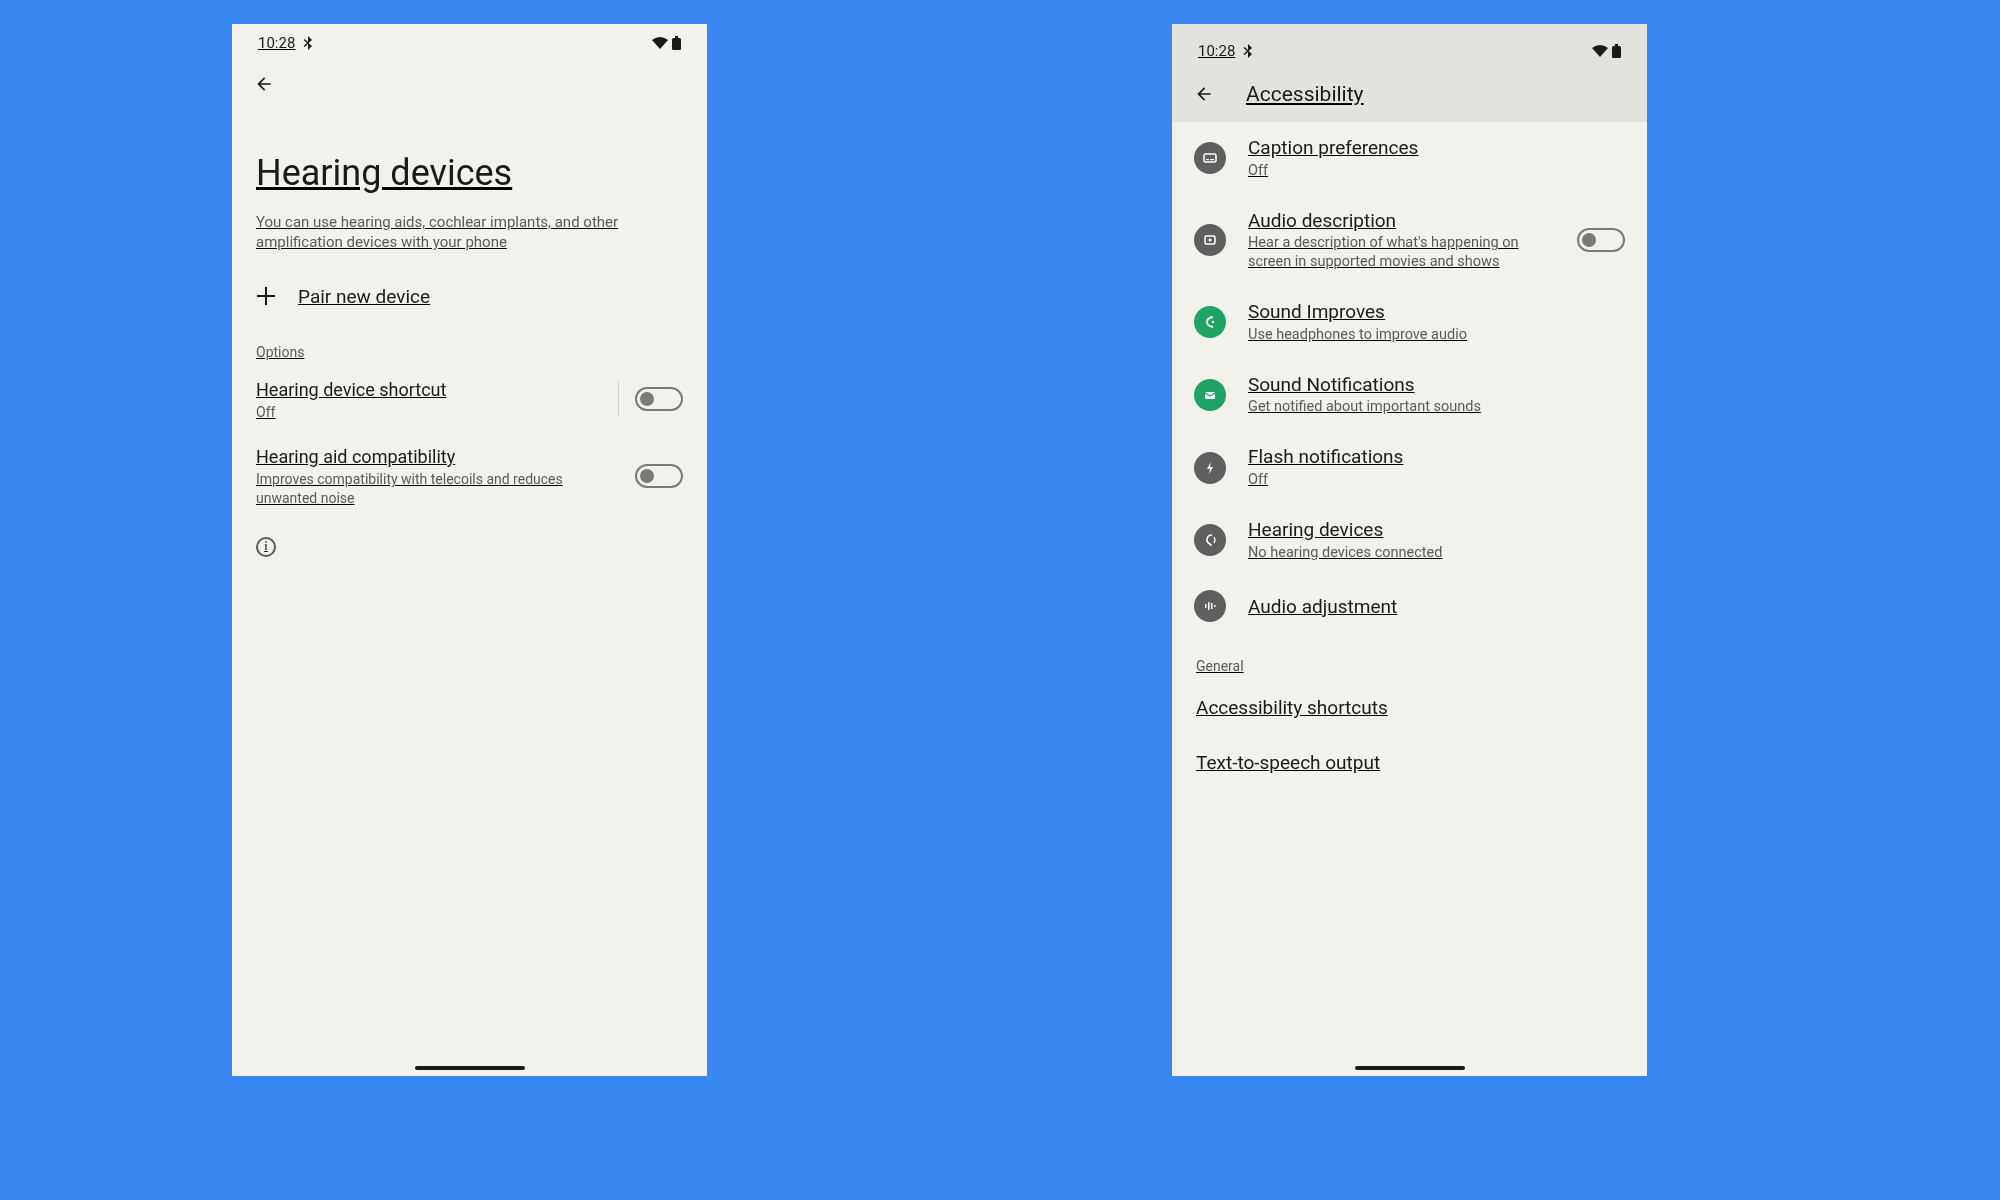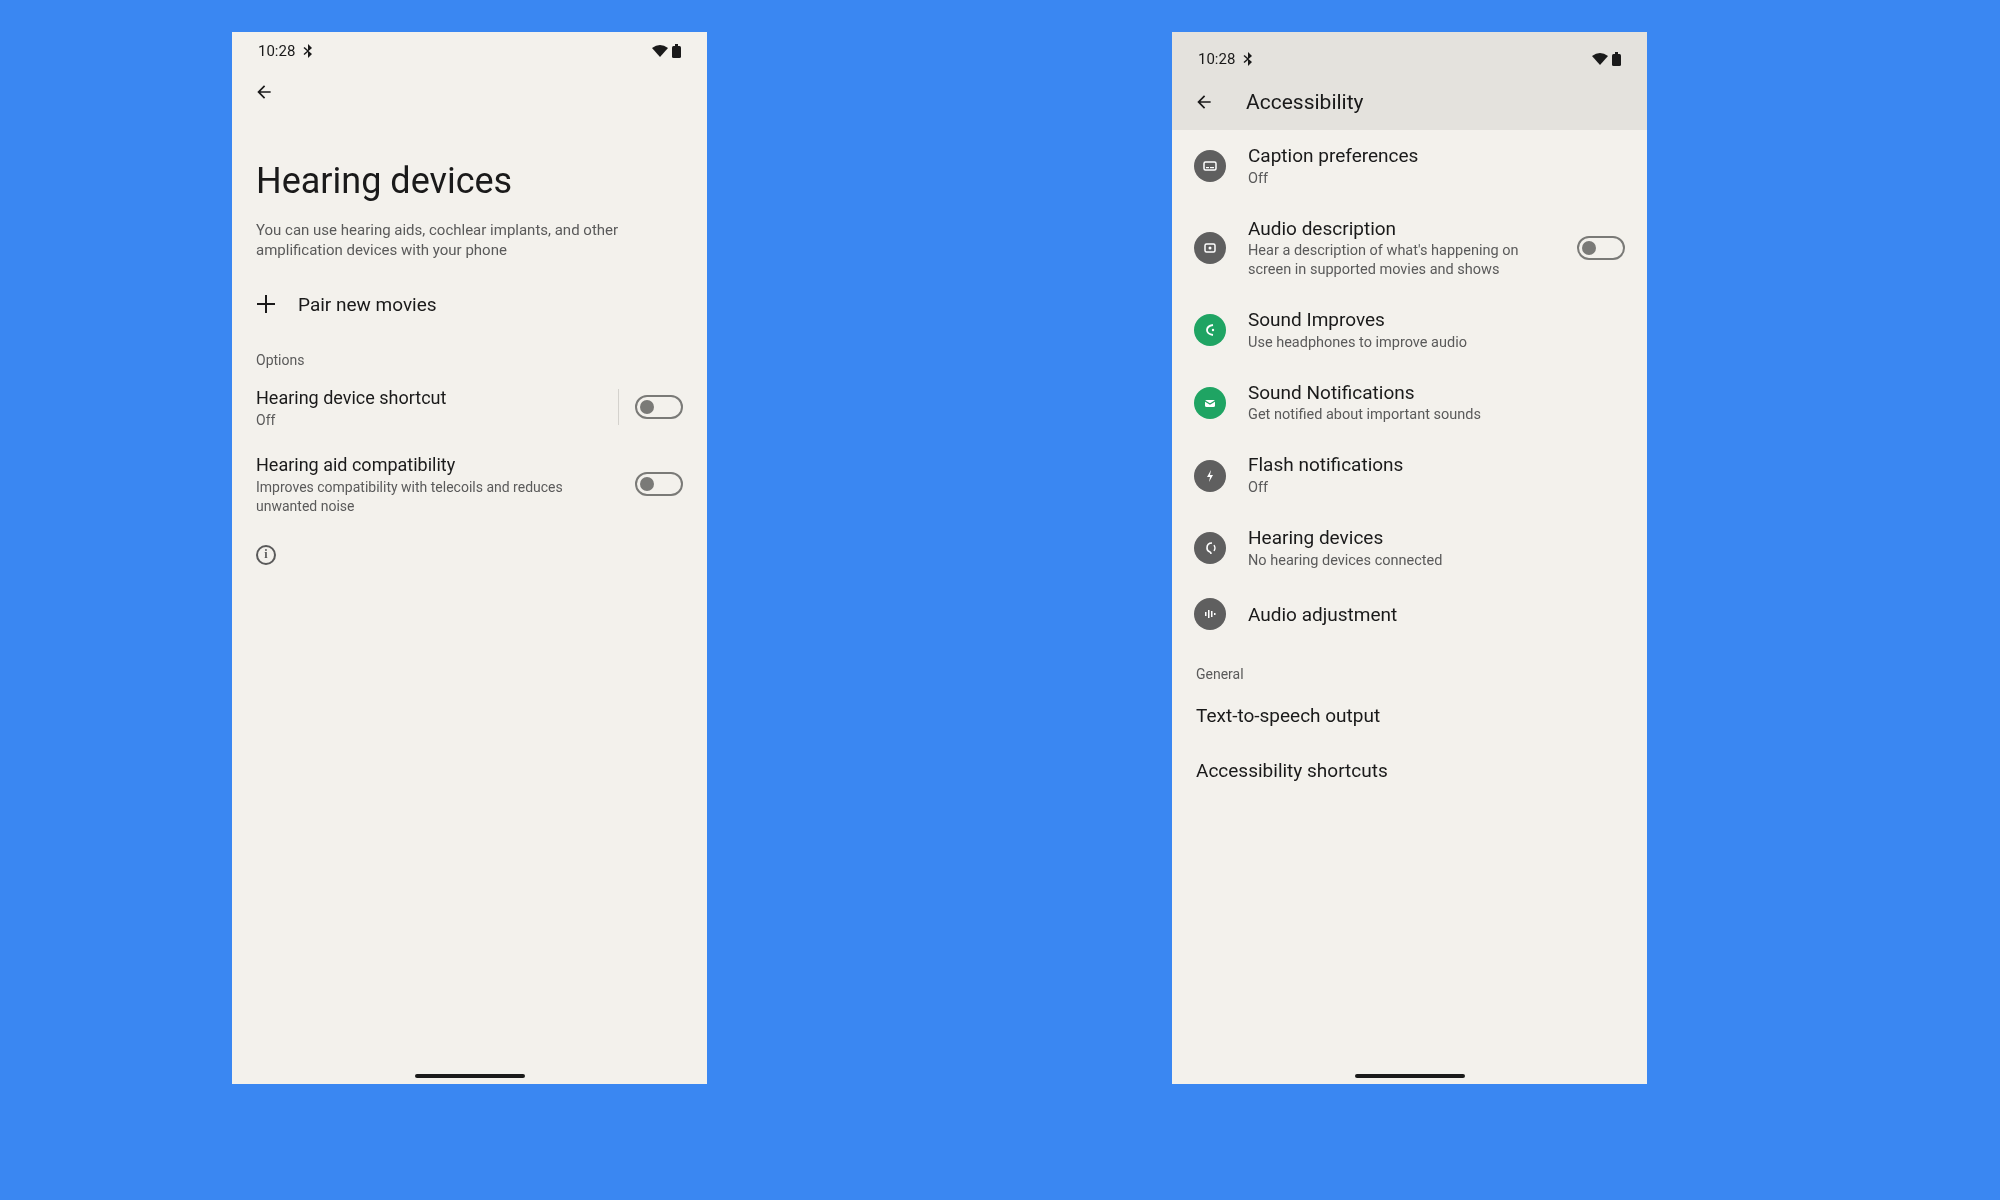--- a/index.html
+++ b/index.html
@@ -7,23 +7,24 @@
     background: #3a87f2;
     width: 2000px;
     height: 1200px;
     font-family: -apple-system, BlinkMacSystemFont, "Segoe UI", Roboto, sans-serif;
     position: relative;
   }
   .phone {
     position: absolute;
     width: 475px;
     height: 1052px;
-    top: 32px;
+    top: 24px;
     background: #f3f1ec;
     overflow: hidden;
+    text-decoration: underline;
   }
   .phone-left { left: 232px; }
   .phone-right { left: 1172px; }
 
   .status-bar {
     height: 38px;
     display: flex;
     align-items: center;
     justify-content: space-between;
     padding: 0 26px;
@@ -209,21 +210,21 @@
     <div class="page-title">Hearing devices</div>
     <div class="page-subtitle">You can use hearing aids, cochlear implants, and other amplification devices with your phone</div>
   </div>
 
   <div class="row">
     <span class="plus">
       <svg width="18" height="18" viewBox="0 0 18 18">
           <path d="M8 0h2v18H8z M0 8h18v2H0z" fill="#1a1a1a"></path>
         </svg>
     </span>
-    <span class="row-label">Pair new movies</span>
+    <span class="row-label">Pair new device</span>
   </div>
 
   <div class="section-caption">Options</div>
 
   <div class="setting-row">
     <div class="setting-text">
       <div class="setting-title">Hearing device shortcut</div>
       <div class="setting-sub">Off</div>
     </div>
     <div class="divider-v"></div>
@@ -369,17 +370,17 @@
         <rect x="12" y="7" width="1.5" height="2" fill="white"></rect>
       </svg>
     </div>
     <div class="list-text">
       <div class="list-title">Audio adjustment</div>
     </div>
   </div>
 
   <div class="section-caption">General</div>
 
+  <div class="simple-row">Accessibility shortcuts</div>
   <div class="simple-row">Text-to-speech output</div>
-  <div class="simple-row">Accessibility shortcuts</div>
 
   <div class="nav-bar"></div>
 </div>
 
 </body></html>

